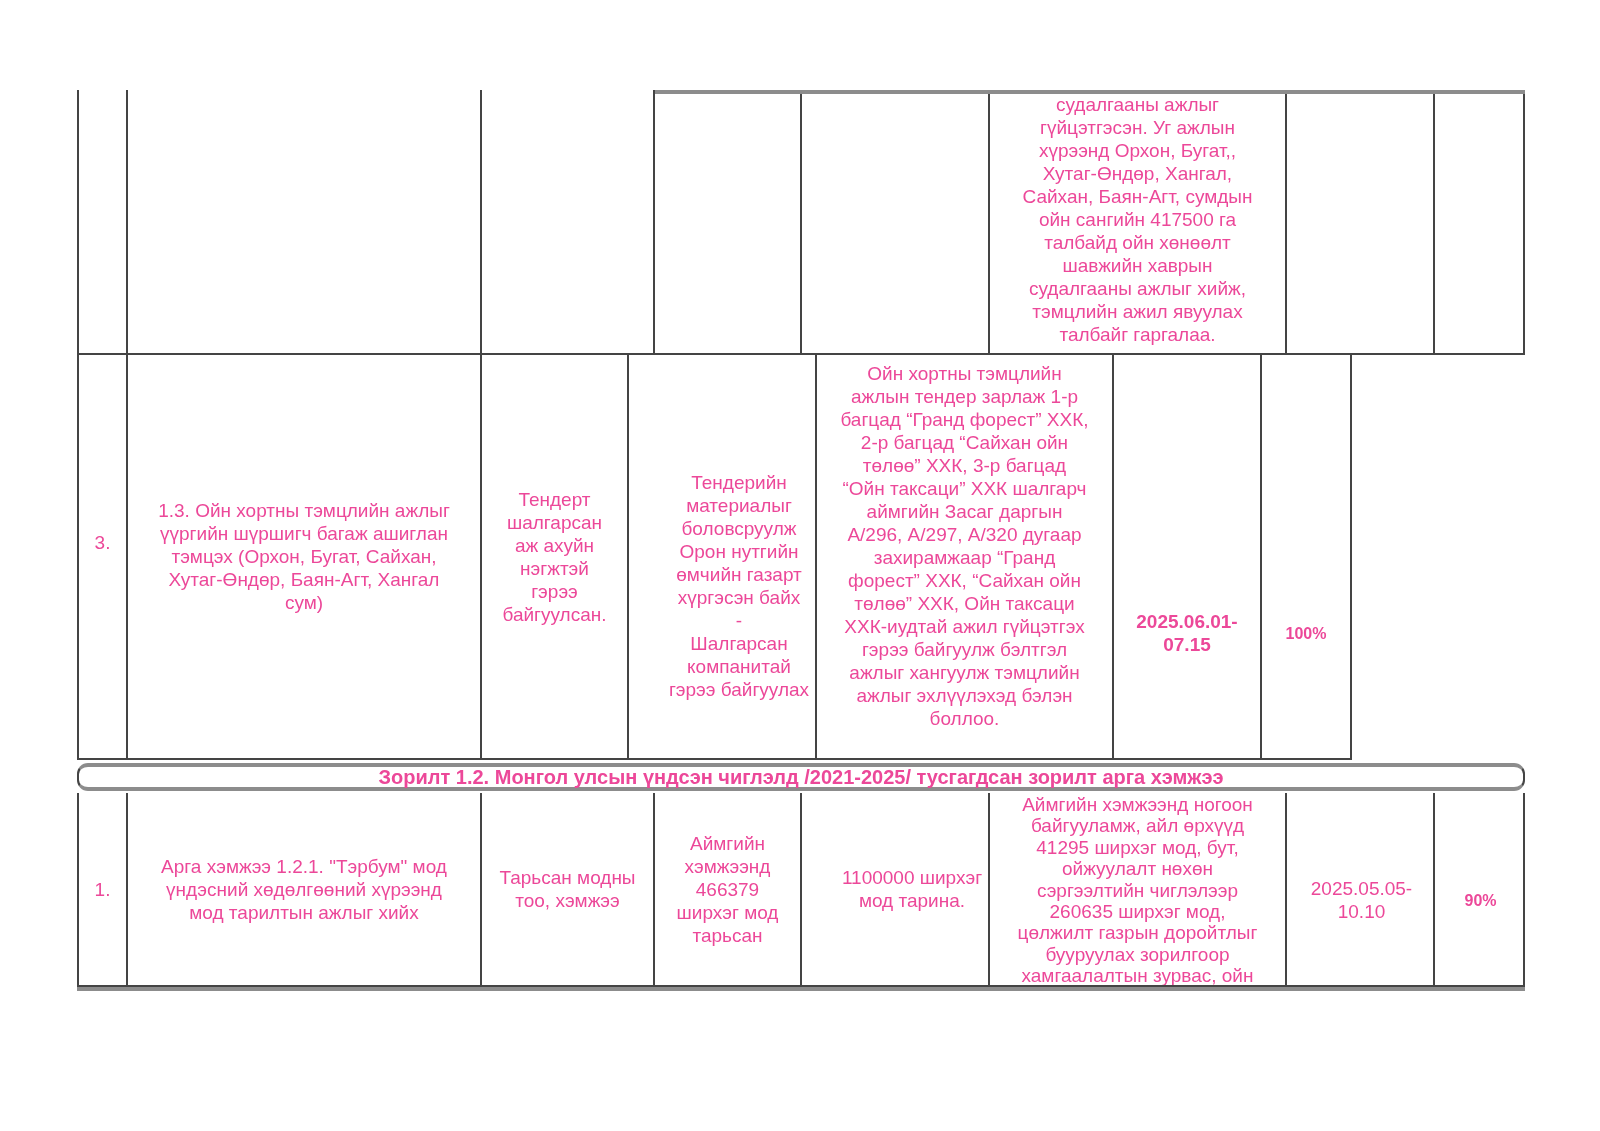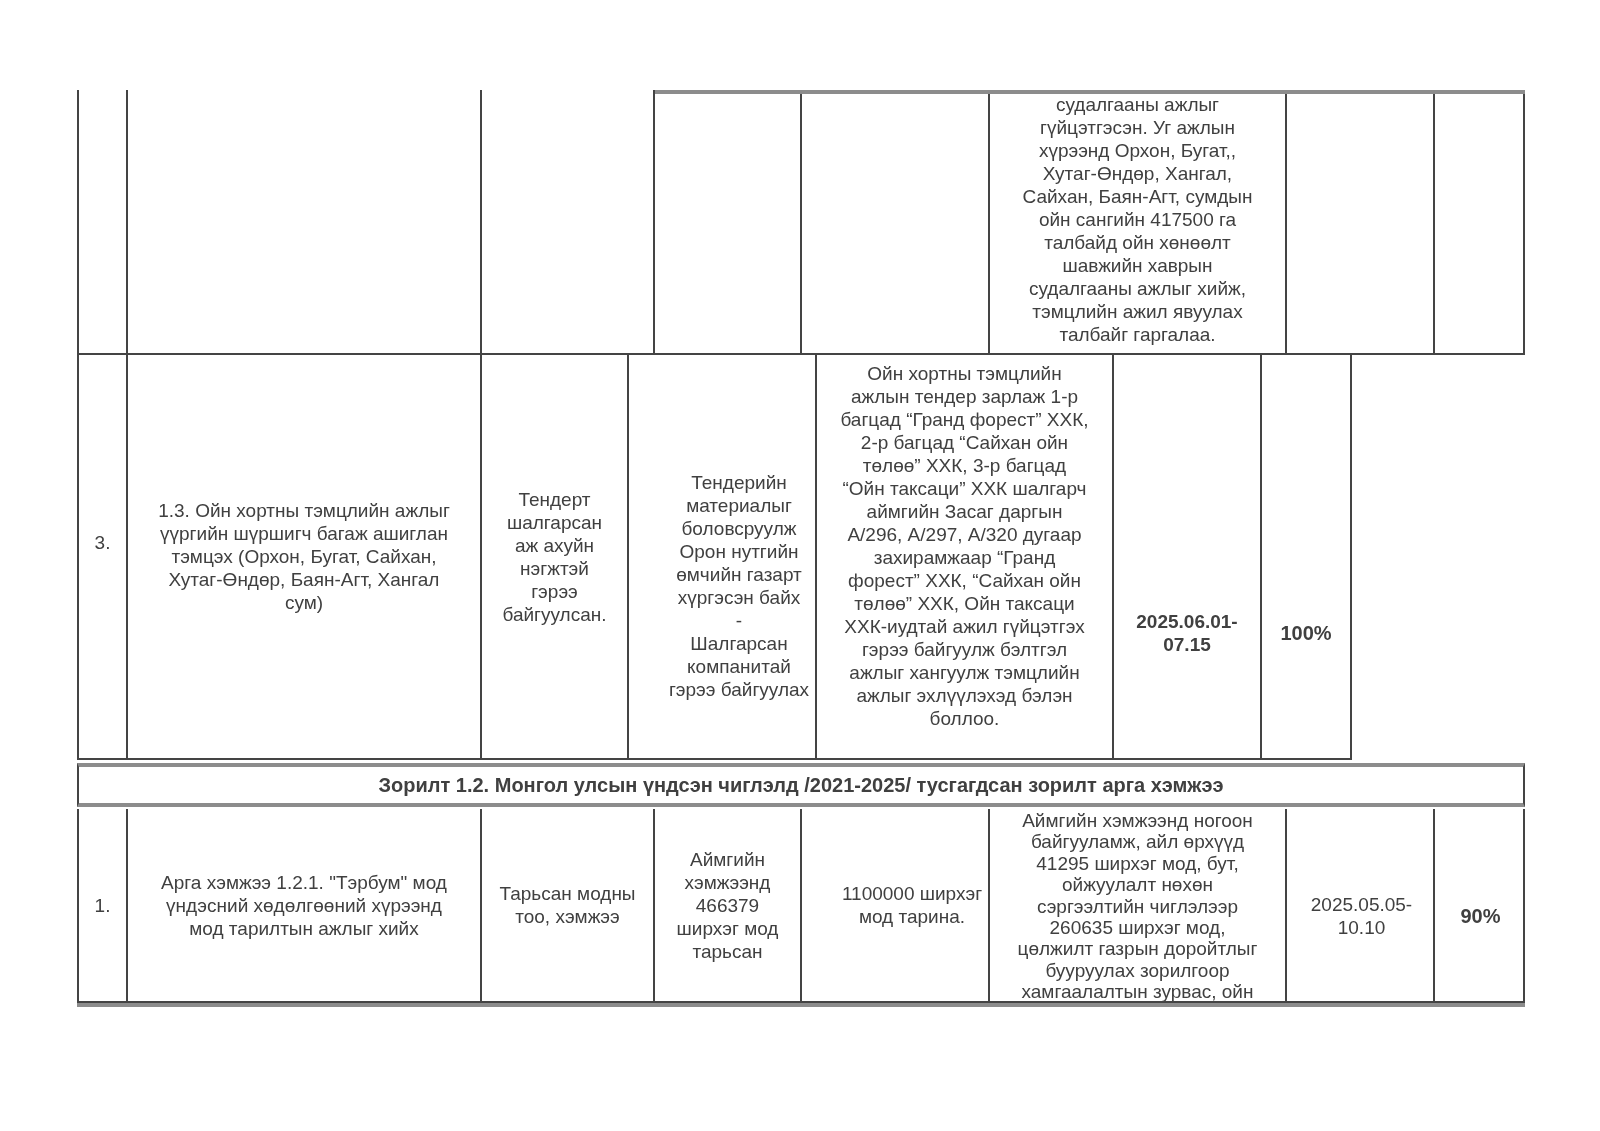--- a/index.html
+++ b/index.html
@@ -7,21 +7,21 @@
     padding: 0;
     background: #ffffff;
   }
   .page {
     position: relative;
     width: 1600px;
     height: 1131px;
     background: #ffffff;
     overflow: hidden;
     font-family: "Liberation Sans", sans-serif;
-    color: #404040;
+    color: #ec4899;
   }
   .tbl {
     position: absolute;
     left: 77px;
     top: 90px;
     width: 1448px;
   }
   .thick-top {
     position: absolute;
     top: 0;
@@ -64,36 +64,37 @@
   .row-a .cell { height: 265px; }
   .row-b .cell { height: 405px; }
   .row-c .cell { height: 194px; }
   .v-top { align-items: flex-start; padding-top: 3px; }
   .row-c .c6 { line-height: 21.4px; padding-top: 1px; }
   .push-down { padding-top: 155px; font-weight: bold; }     
   .push-down-sm { padding-top: 24px; padding-left: 7px; }
   .push-down-xs { padding-top: 60px; }
   .pull-up { padding-bottom: 24px; }
   .pull-up-sm { padding-bottom: 30px; }
-  .bold-cell { font-weight: bold; font-size: 20px; }
+  .bold-cell { font-weight: bold; font-size: 16px; }
   .section-band {
     box-sizing: border-box;
     margin-top: 3px;
     margin-bottom: 2px;
-    height: 44px;
+    height: 28px;
     border-top: 4px solid #8c8c8c;
     border-bottom: 4px solid #8c8c8c;
     border-left: 2px solid #444444;
     border-right: 2px solid #444444;
     display: flex;
     align-items: center;
     justify-content: center;
     font-weight: bold;
     font-size: 20px;
     text-align: center;
+    border-radius: 11px;
   }
 </style>
 </head>
 <body>
 
 <div class="page">
   <div class="tbl">
     <div class="thick-top"></div>
 
     <div class="row row-a">

